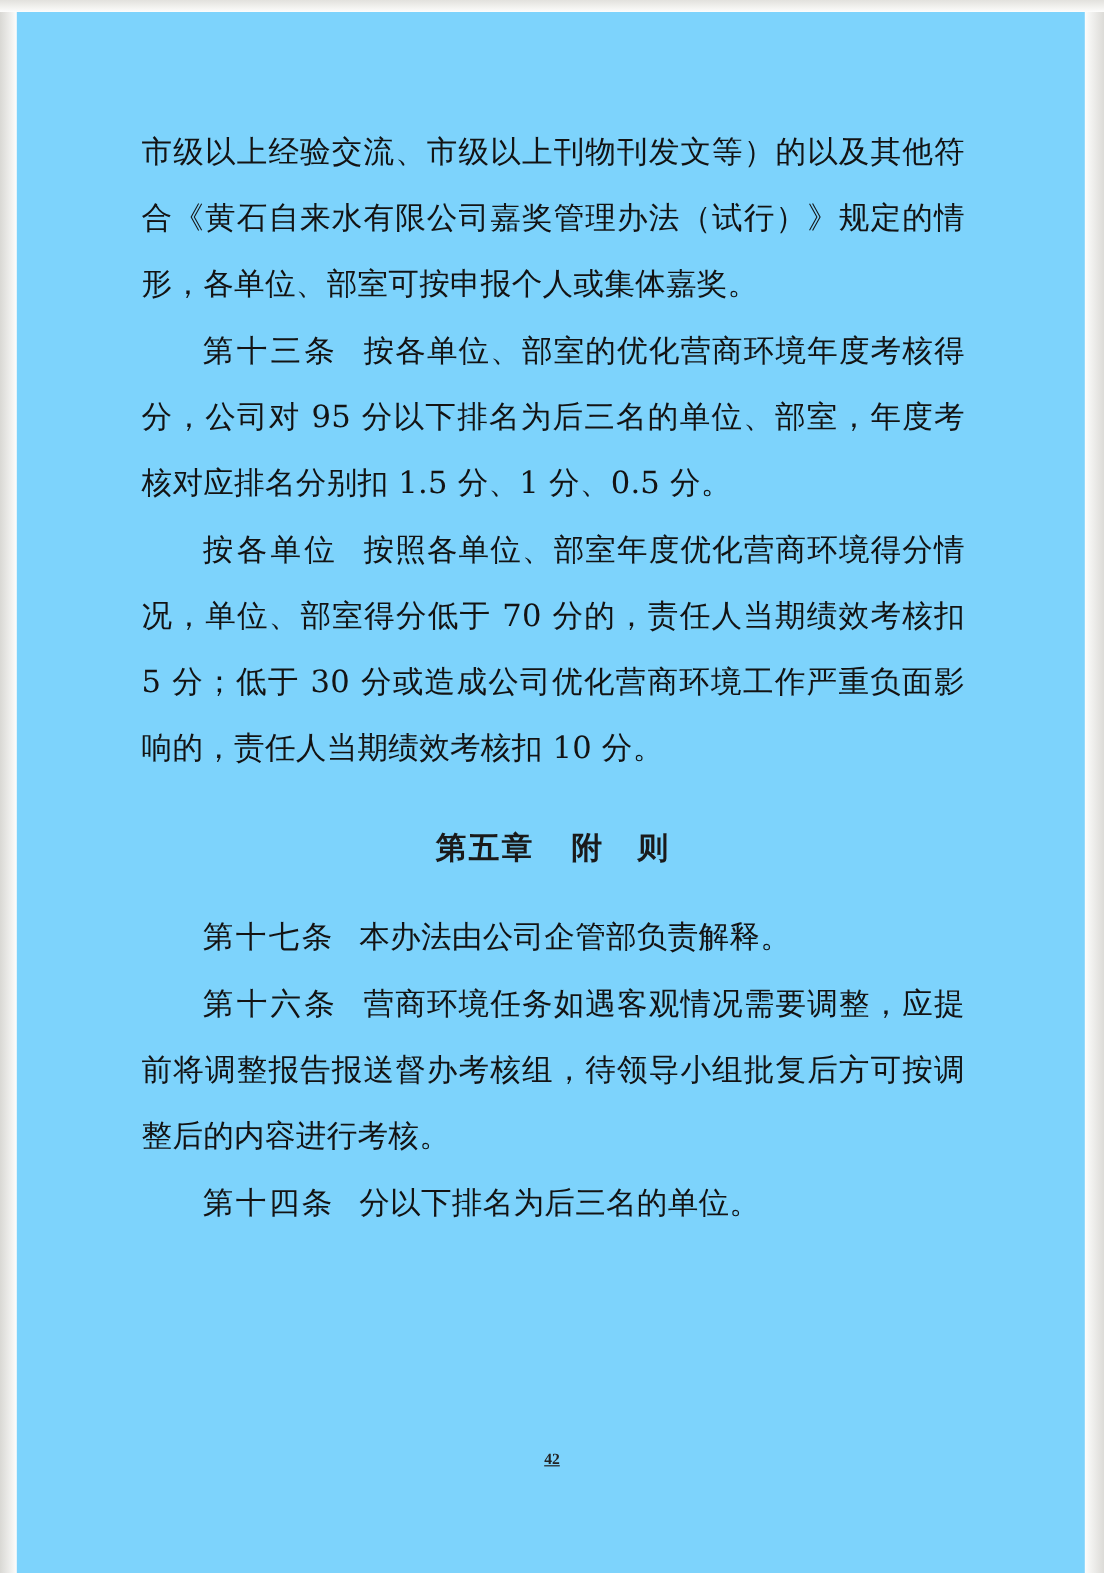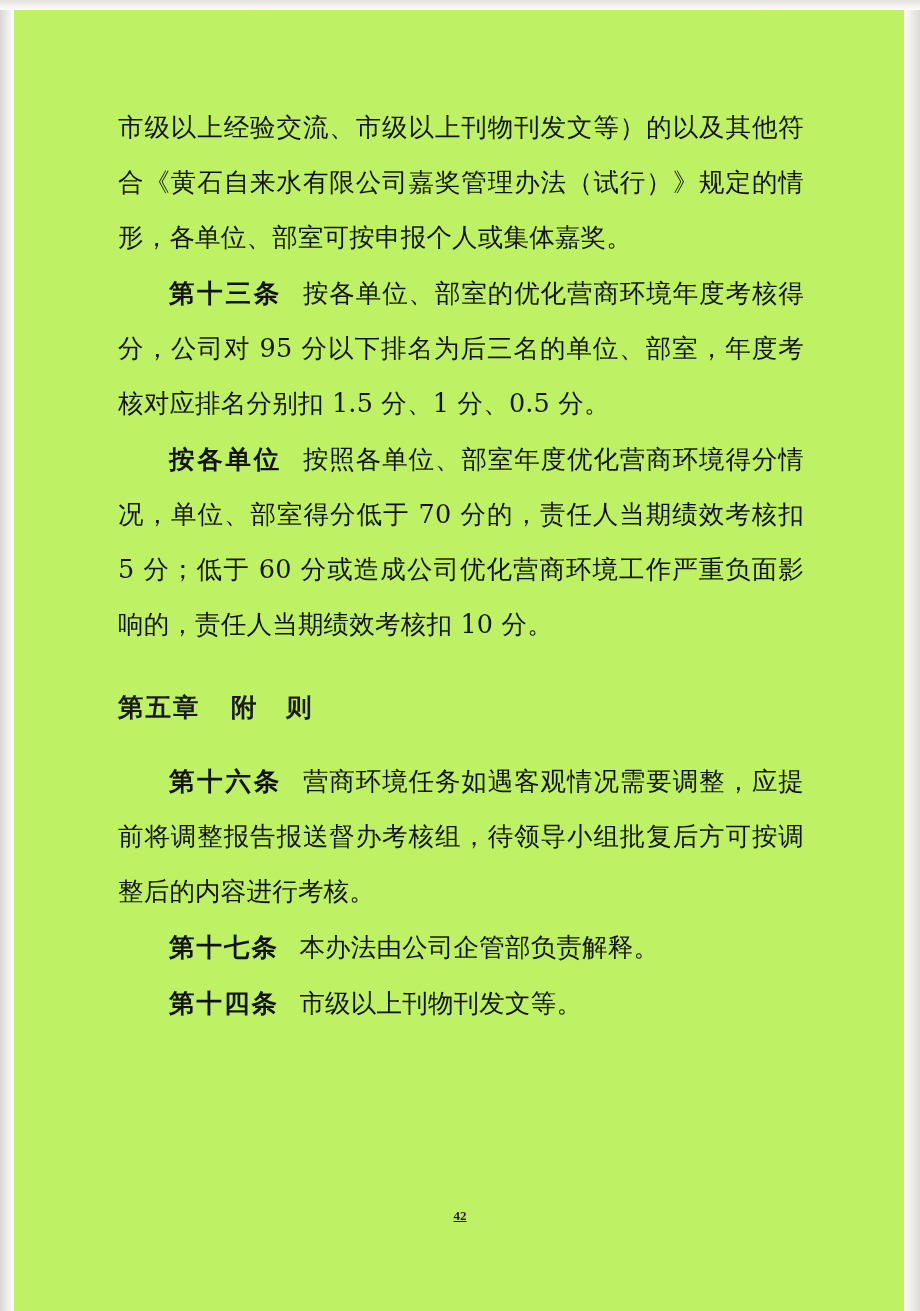--- a/index.html
+++ b/index.html
@@ -11,21 +11,21 @@
     width: 920px;
     height: 1311px;
     font-family: "DejaVu Serif", "Liberation Serif", serif;
     color: #1a1a1a;
     position: relative;
     overflow: hidden;
   }
   .page {
     position: absolute;
     inset: 0;
-    background: #bef264;
+    background: #7dd3fc;
   }
   
   .page-edge-left {
     position: absolute;
     left: 0; top: 0; bottom: 0;
     width: 14px;
     background: linear-gradient(to right, #d9d8d4, #fdfdfc);
   }
   .page-edge-right {
     position: absolute;
@@ -51,30 +51,30 @@
     line-height: 55px;
     text-align: justify;
     text-justify: inter-ideograph;
     letter-spacing: 0.2px;
     color: #131313;
   }
   .indent {
     text-indent: 2em;
   }
   .art-label {
-    font-weight: bold;
+    font-weight: normal;
     letter-spacing: 2px;
   }
   .gap-after-label {
     display: inline-block;
     width: 0.8em;
   }
   .chapter-heading {
     margin: 30px 0 22px 0;
-    text-align: left;
+    text-align: center;
     font-size: 25.5px;
     font-weight: bold;
     line-height: 50px;
     letter-spacing: 2px;
   }
   .chapter-heading .sp {
     display: inline-block;
     width: 1.2em;
   }
   .page-number {
@@ -102,36 +102,36 @@
 
     <p class="body-par">
       <span>市级以上经验交流、市级以上刊物刊发文等）的以及其他符合《黄石自来水有限公司嘉奖管理办法（试行）》规定的情形，各单位、部室可按申报个人或集体嘉奖。</span>
     </p>
 
     <p class="body-par indent">
       <span class="art-label">第十三条</span><span class="gap-after-label"></span><span>按各单位、部室的优化营商环境年度考核得分，公司对 95 分以下排名为后三名的单位、部室，年度考核对应排名分别扣 1.5 分、1 分、0.5 分。</span>
     </p>
 
     <p class="body-par indent">
-      <span class="art-label">按各单位</span><span class="gap-after-label"></span><span>按照各单位、部室年度优化营商环境得分情况，单位、部室得分低于 70 分的，责任人当期绩效考核扣 5 分；低于 60 分或造成公司优化营商环境工作严重负面影响的，责任人当期绩效考核扣 10 分。</span>
+      <span class="art-label">按各单位</span><span class="gap-after-label"></span><span>按照各单位、部室年度优化营商环境得分情况，单位、部室得分低于 70 分的，责任人当期绩效考核扣 5 分；低于 30 分或造成公司优化营商环境工作严重负面影响的，责任人当期绩效考核扣 10 分。</span>
     </p>
 
 
     <div class="chapter-heading">
       <span>第五章</span><span class="sp"></span><span>附　则</span>
     </div>
 
     <p class="body-par indent">
+      <span class="art-label">第十七条</span><span class="gap-after-label"></span><span>本办法由公司企管部负责解释。</span>
+    </p>
+
+    <p class="body-par indent">
       <span class="art-label">第十六条</span><span class="gap-after-label"></span><span>营商环境任务如遇客观情况需要调整，应提前将调整报告报送督办考核组，待领导小组批复后方可按调整后的内容进行考核。</span>
     </p>
 
     <p class="body-par indent">
-      <span class="art-label">第十七条</span><span class="gap-after-label"></span><span>本办法由公司企管部负责解释。</span>
-    </p>
-
-    <p class="body-par indent">
-      <span class="art-label">第十四条</span><span class="gap-after-label"></span><span>市级以上刊物刊发文等。</span>
+      <span class="art-label">第十四条</span><span class="gap-after-label"></span><span>分以下排名为后三名的单位。</span>
     </p>
 
   </div>
 
   <div class="page-number num">42</div>
 </div>
 
 </body></html>

